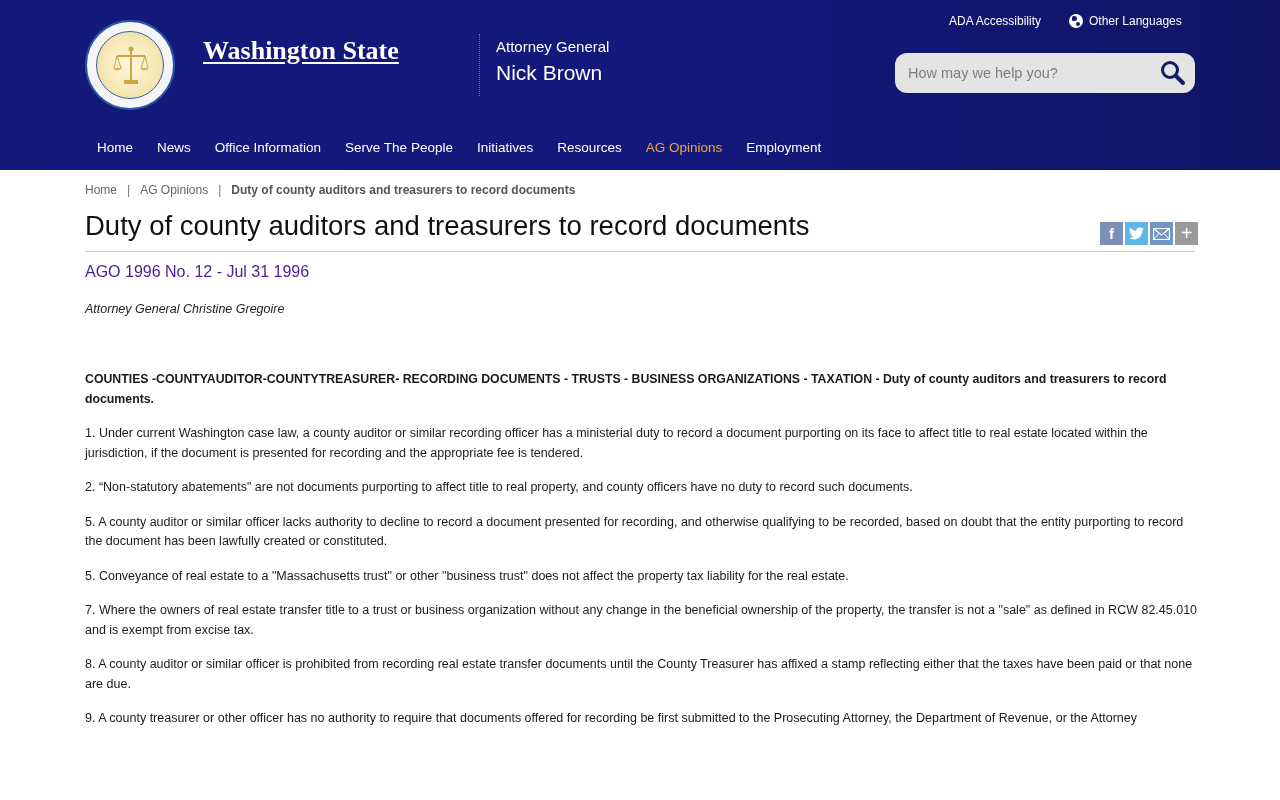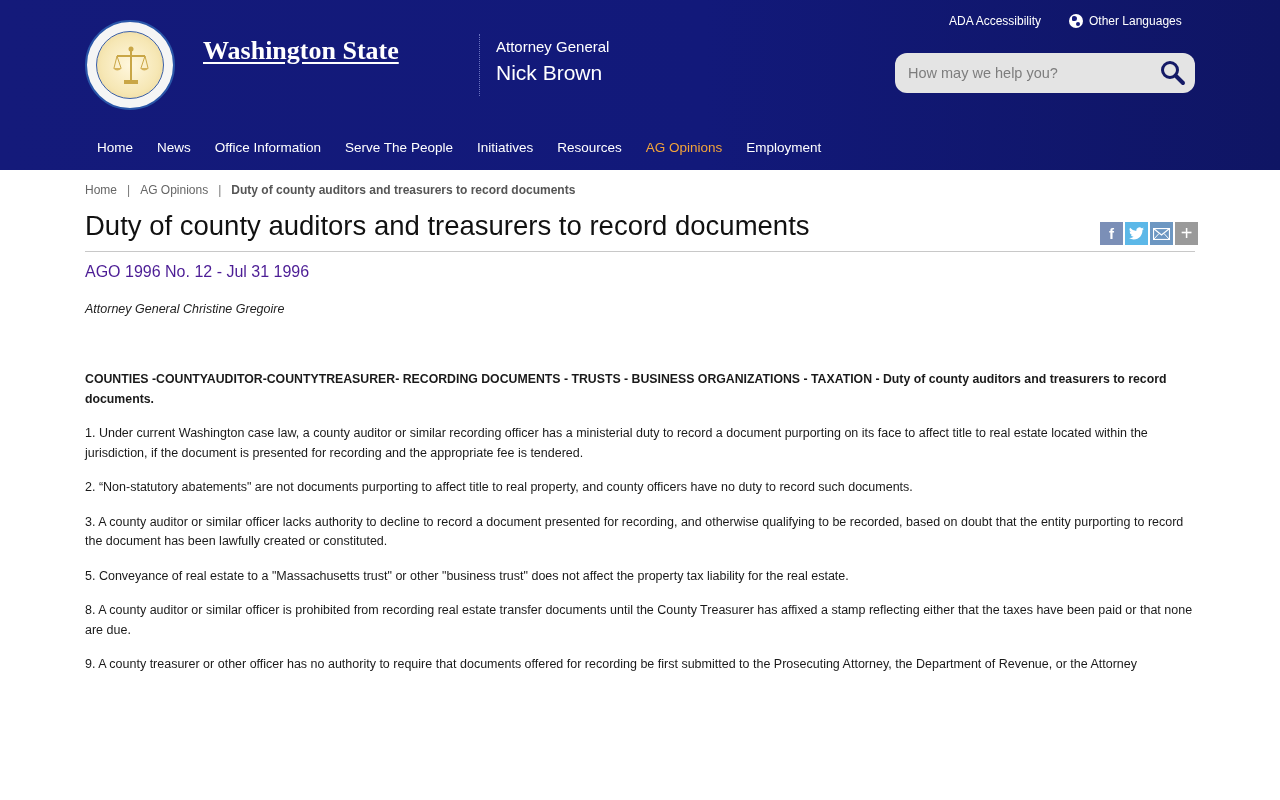--- a/index.html
+++ b/index.html
@@ -169,17 +169,18 @@
 
 <div class="title-rule"></div>
 
 <div class="opinion-no">AGO 1996 No. 12 - Jul 31 1996</div>
 <div class="author">Attorney General Christine Gregoire</div>
 
 <div class="body-text">
   <p class="headnote">COUNTIES -COUNTYAUDITOR-COUNTYTREASURER- RECORDING DOCUMENTS - TRUSTS - BUSINESS ORGANIZATIONS - TAXATION - Duty of county auditors and treasurers to record documents.</p>
   <p>1.  Under current Washington case law, a county auditor or similar recording officer has a ministerial duty to record a document purporting on its face to affect title to real estate located within the jurisdiction, if the document is presented for recording and the appropriate fee is tendered.</p>
   <p>2.  “Non-statutory abatements" are not documents purporting to affect title to real property, and county officers have no duty to record such documents.</p>
-  <p>3.  A county auditor or similar officer lacks authority to decline to record a document presented for recording, and otherwise qualifying to be recorded, based on doubt that the entity purporting to record the document has been lawfully created or constituted.</p>
+  <p>5.  A county auditor or similar officer lacks authority to decline to record a document presented for recording, and otherwise qualifying to be recorded, based on doubt that the entity purporting to record the document has been lawfully created or constituted.</p>
   <p>5.  Conveyance of real estate to a "Massachusetts trust" or other "business trust"  does not affect the property tax liability for the real estate.</p>
+  <p>7.  Where the owners of real estate transfer title to a trust or business organization without any change in the beneficial ownership of the property, the transfer is not a "sale" as defined in RCW 82.45.010 and is exempt from excise tax.</p>
   <p>8.  A county auditor or similar officer is prohibited from recording real estate transfer documents until the County Treasurer has affixed a stamp reflecting either that the taxes have been paid or that none are due.</p>
   <p>9.  A county treasurer or other officer has no authority to require that documents offered for recording be first submitted to the Prosecuting Attorney, the Department of Revenue, or the Attorney</p>
 </div>
 
 </body></html>

